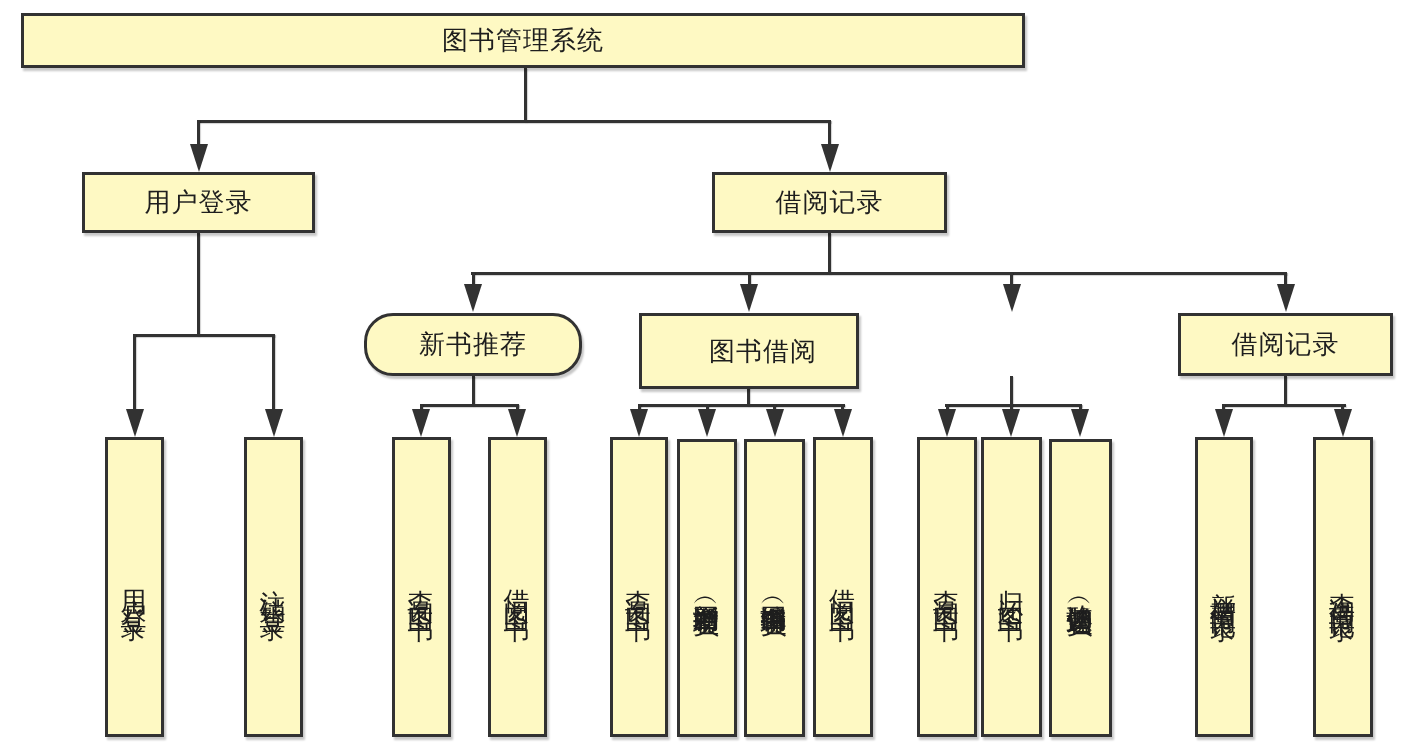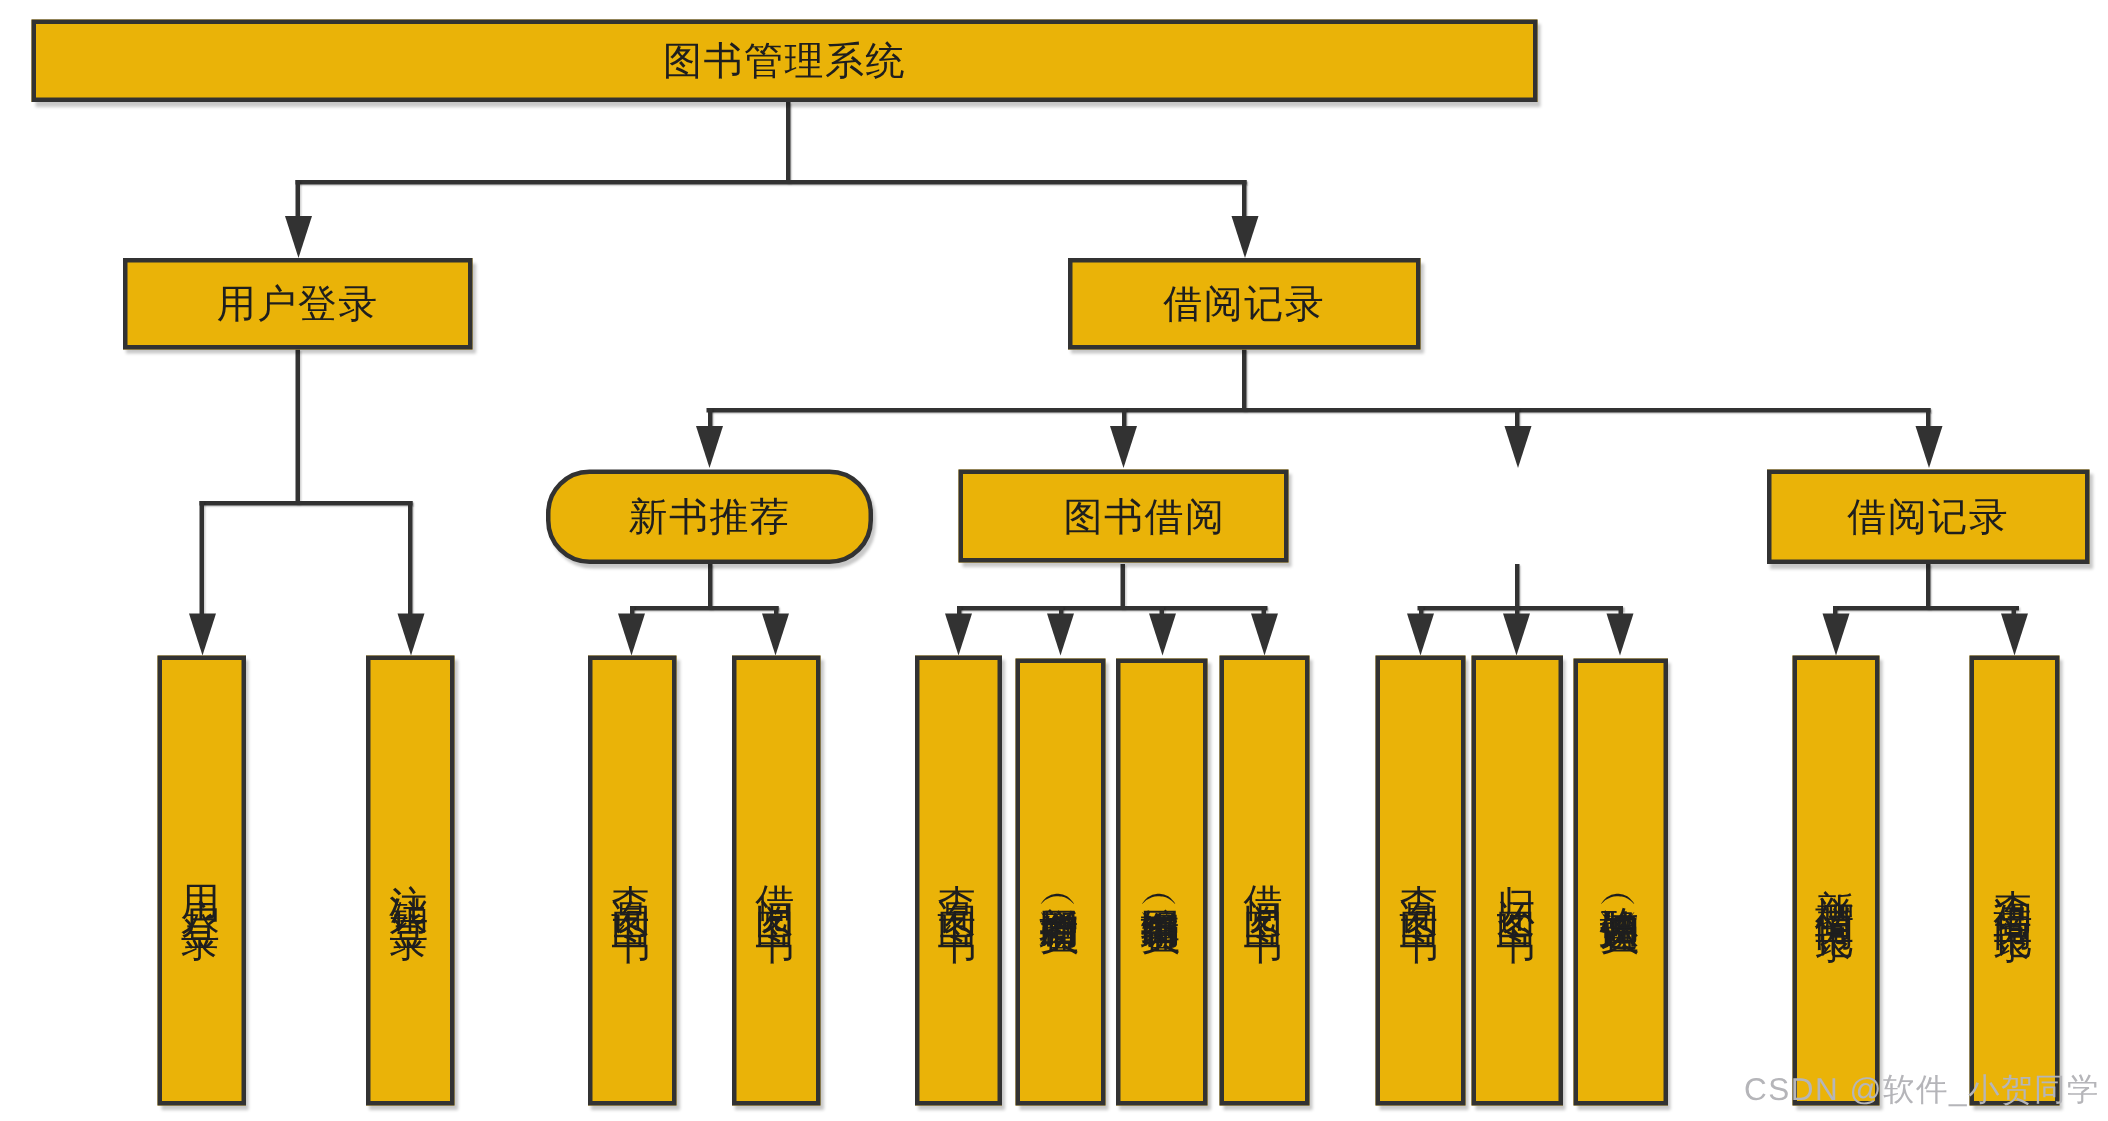--- a/index.html
+++ b/index.html
@@ -14,21 +14,21 @@
     width:1405px;height:747px;
     background:var(--background);
     overflow:hidden;
     font-family:"Liberation Sans", sans-serif;
     color:var(--text);
   }
   .node{
     position:absolute;
     box-sizing:border-box;
     border:3px solid var(--line);
-    background:#eab308;
+    background:#fef9c3;
     display:flex;align-items:center;justify-content:center;
     font-size:26px;
     letter-spacing:1px;
     box-shadow:2px 3px 2px rgba(0,0,0,0.22);
     white-space:nowrap;
   }
   .vnode span{
     writing-mode:vertical-rl;
     text-orientation:mixed;
     letter-spacing:9px;
@@ -125,21 +125,21 @@
   <div class="node" style="left:82px;top:172px;width:233px;height:61px;">
     <span>用户登录</span>
   </div>
   <div class="node" style="left:712px;top:172px;width:235px;height:61px;">
     <span>借阅记录</span>
   </div>
 
   <div class="node" style="left:364px;top:313px;width:218px;height:63px;border-radius:29px;">
     <span>新书推荐</span>
   </div>
-  <div class="node" style="left:639px;top:313px;width:220px;height:62px;padding-left:28px;">
+  <div class="node" style="left:639px;top:313px;width:220px;height:76px;padding-left:28px;">
     <span>图书借阅</span>
   </div>
   <div class="node" style="left:1178px;top:313px;width:215px;height:63px;">
     <span>借阅记录</span>
   </div>
 
   <div class="node vnode" style="left:105px;top:437px;width:59px;height:300px;">
     <span>用户登录</span>
   </div>
   <div class="node vnode" style="left:244px;top:437px;width:59px;height:300px;">
@@ -176,15 +176,14 @@
     <span class="long">确认归还（管理员）</span>
   </div>
 
   <div class="node vnode" style="left:1195px;top:437px;width:58px;height:300px;">
     <span class="mid">新增借阅记录</span>
   </div>
   <div class="node vnode" style="left:1313px;top:437px;width:60px;height:300px;">
     <span class="mid">查询借阅记录</span>
   </div>
 
-  <div class="watermark">CSDN @软件_小贺同学</div>
 
 </div>
 
 </body></html>

